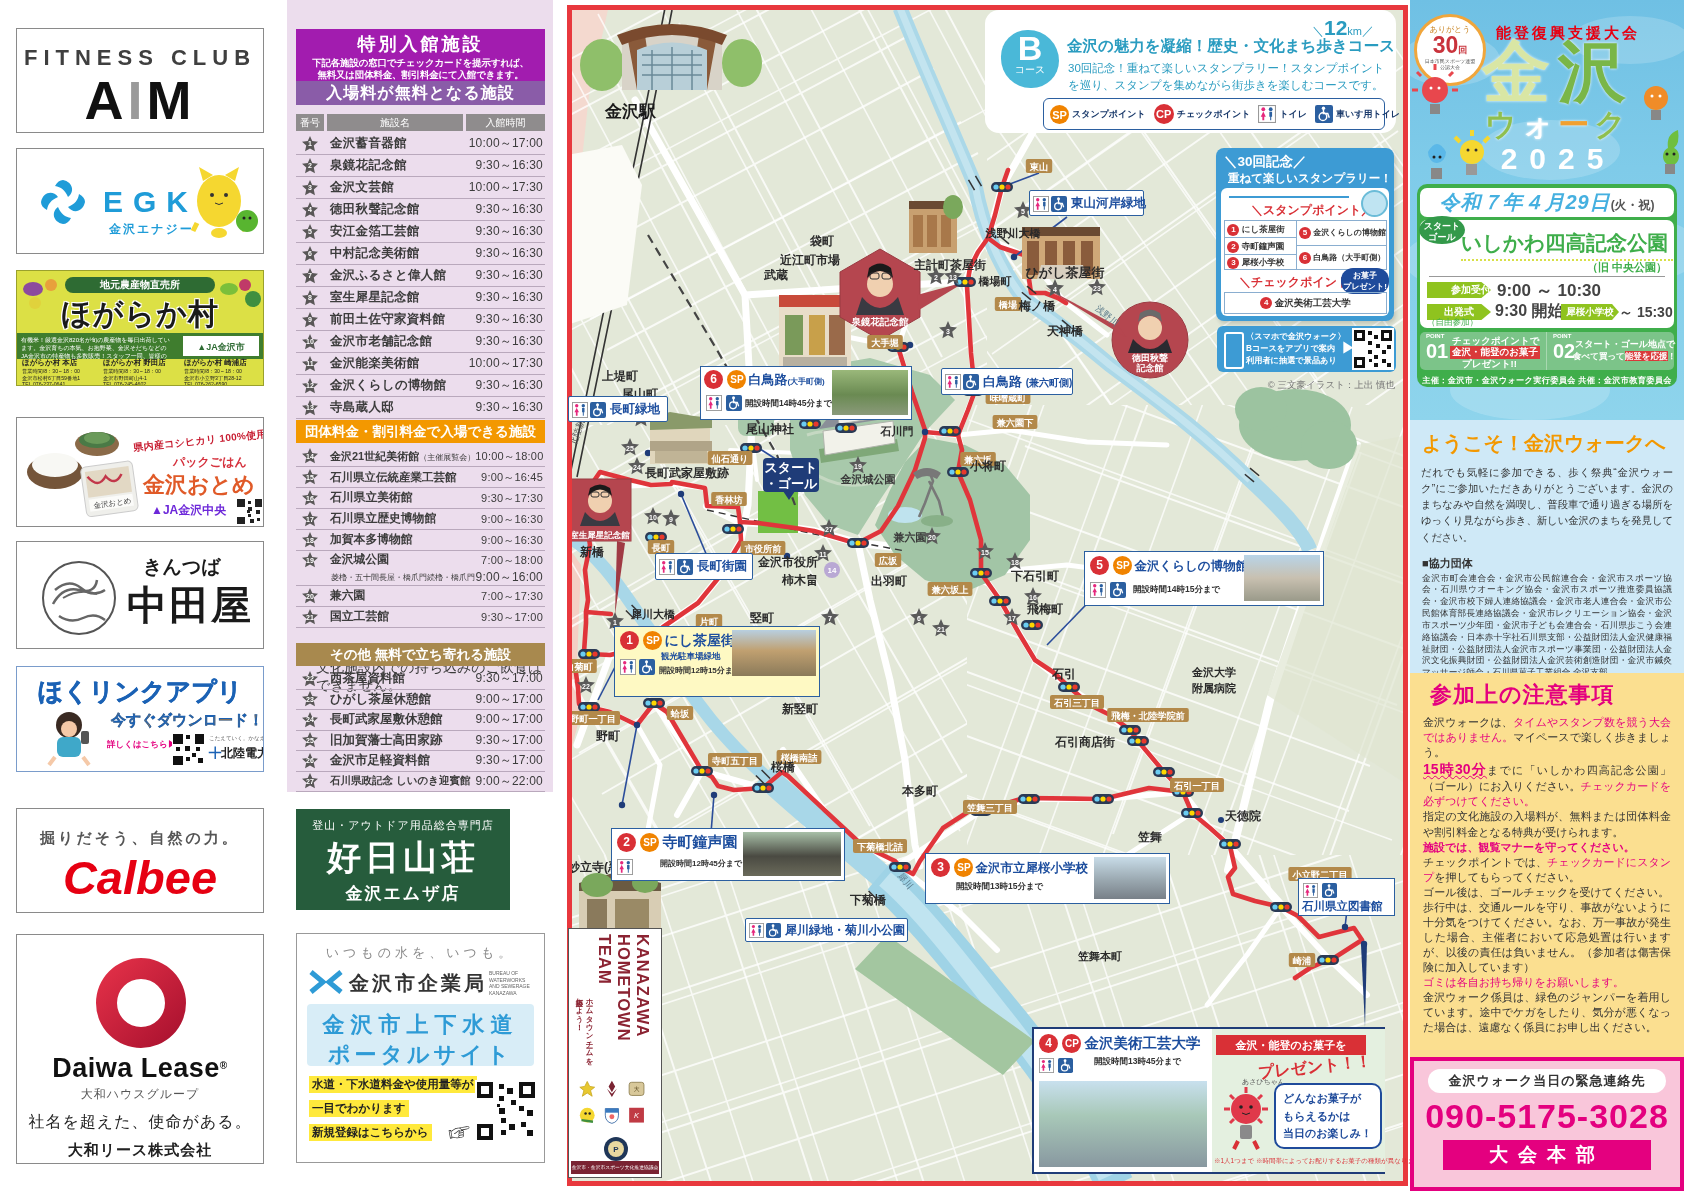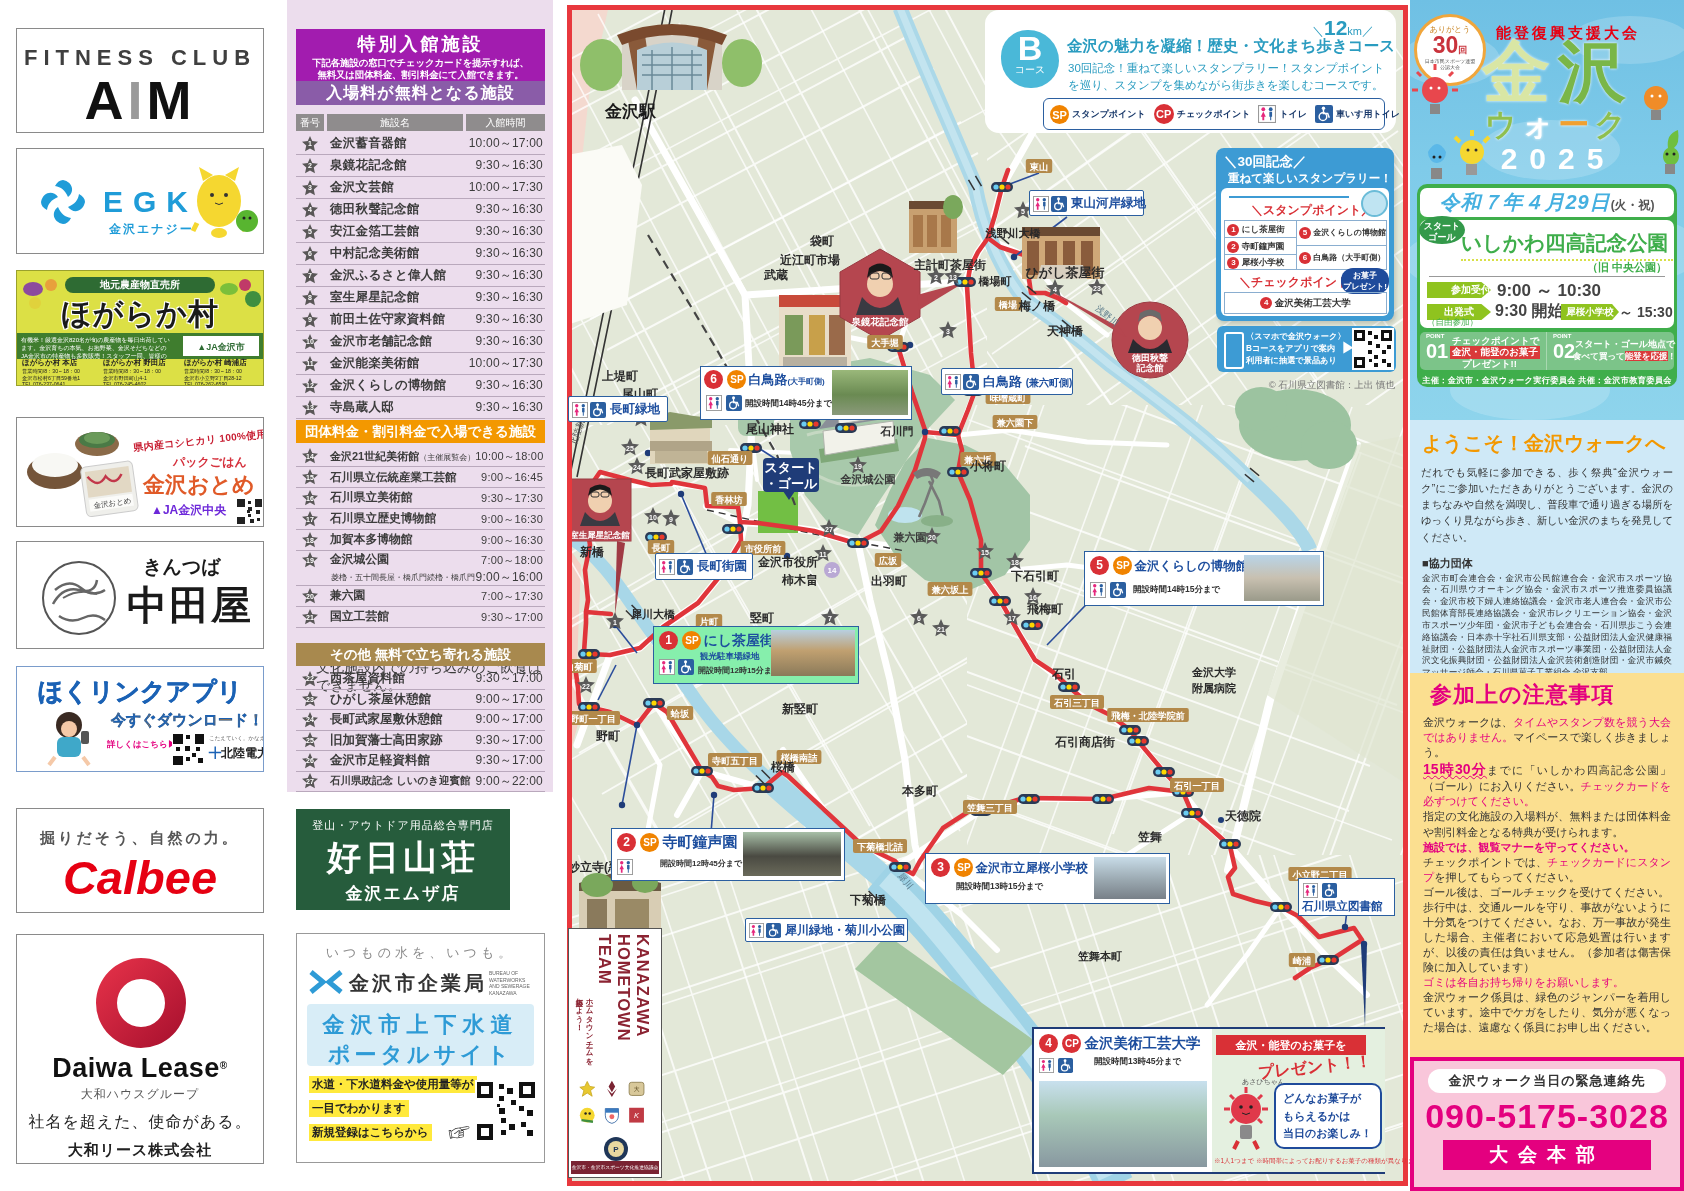--- a/index.html
+++ b/index.html
@@ -1555,21 +1555,21 @@
         <rect x="30" y="22" width="4" height="4"></rect>
         <rect x="35" y="17" width="4" height="4"></rect>
         <rect x="22" y="27" width="4" height="4"></rect>
         <rect x="30" y="31" width="4" height="4"></rect>
         <rect x="35" y="35" width="4" height="4"></rect>
         <rect x="17" y="31" width="3" height="3"></rect>
         <rect x="22" y="35" width="4" height="4"></rect>
       </g>
     </svg>
 </div>
-<div class="abs" style="left:1255px;top:379px;width:140px;font-size:9.5px;color:#777;text-align:right;">© 石川県立図書館：上出 慎也</div>
+<div class="abs" style="left:1255px;top:379px;width:140px;font-size:9.5px;color:#777;text-align:right;">© 三文豪イラスト：上出 慎也</div>
 
 <div class="abs" style="left:1029px;top:190px;width:115px;height:26px;background:#fff;border:1.5px solid #2b5fa0;border-radius:2px;box-sizing:border-box;">
     <div style="display:flex;align-items:center;height:100%;">
       <span style="margin-left:3px;"><svg width="16" height="16" viewBox="0 0 17 17" style="vertical-align:middle;">
           <rect x="0.5" y="0.5" width="16" height="16" fill="#fff" stroke="#999"></rect>
           <g fill="#e6287d">
             <circle cx="5" cy="4" r="1.8"></circle>
             <path d="M5 6.2 L7.4 11 L5.9 11 L5.9 14.5 L4.1 14.5 L4.1 11 L2.6 11 Z"></path>
           </g>
           <g fill="#2b5fa0">
@@ -1709,21 +1709,21 @@
           </g>
           <circle cx="8" cy="3" r="1.6" fill="#fff"></circle>
         </svg></span>
       <span style="margin-left:4px;font-size:12px;font-weight:bold;color:#1d4e9e;white-space:nowrap;">犀川緑地・菊川小公園</span>
     </div>
   </div>
 
 <div class="abs" style="left:763px;top:458px;width:56px;height:34px;background:#1f3c78;border-radius:4px;color:#fff;text-align:center;font-size:13px;font-weight:bold;line-height:1.25;padding-top:2px;box-sizing:border-box;">スタート<br>・ゴール</div>
 <div class="abs" style="left:783px;top:491px;width:0;height:0;border-left:6px solid transparent;border-right:6px solid transparent;border-top:9px solid #1f3c78;"></div>
 
-<div class="abs" style="left:614px;top:626px;width:206px;height:58px;background:#86efac;border:1.5px solid #2b5fa0;box-sizing:border-box;margin-left:39px;">
+<div class="abs" style="left:614px;top:626px;width:206px;height:71px;background:#fef9c3;border:1.5px solid #2b5fa0;box-sizing:border-box;">
   <div style="position:absolute;left:5px;top:4px;"><span style="display:inline-block;width:19px;height:19px;border-radius:50%;background:#d93036;color:#fff;font-size:12px;font-weight:bold;text-align:center;line-height:19px;vertical-align:middle;">1</span> <span style="display:inline-block;width:19px;height:19px;border-radius:50%;background:#f08300;color:#fff;font-size:10px;font-weight:bold;text-align:center;line-height:19px;vertical-align:middle;">SP</span><span style="margin-left:2px;font-size:14px;font-weight:bold;color:#1d4e9e;">にし茶屋街</span></div>
   <div style="position:absolute;left:46px;top:24px;font-size:8.5px;font-weight:bold;color:#1d4e9e;">観光駐車場緑地</div>
   <div style="position:absolute;left:5px;top:30px;"><svg width="16" height="16" viewBox="0 0 17 17" style="vertical-align:middle;">
         <rect x="0.5" y="0.5" width="16" height="16" fill="#fff" stroke="#999"></rect>
         <g fill="#e6287d">
           <circle cx="5" cy="4" r="1.8"></circle>
           <path d="M5 6.2 L7.4 11 L5.9 11 L5.9 14.5 L4.1 14.5 L4.1 11 L2.6 11 Z"></path>
         </g>
         <g fill="#2b5fa0">
           <circle cx="12" cy="4" r="1.8"></circle>

